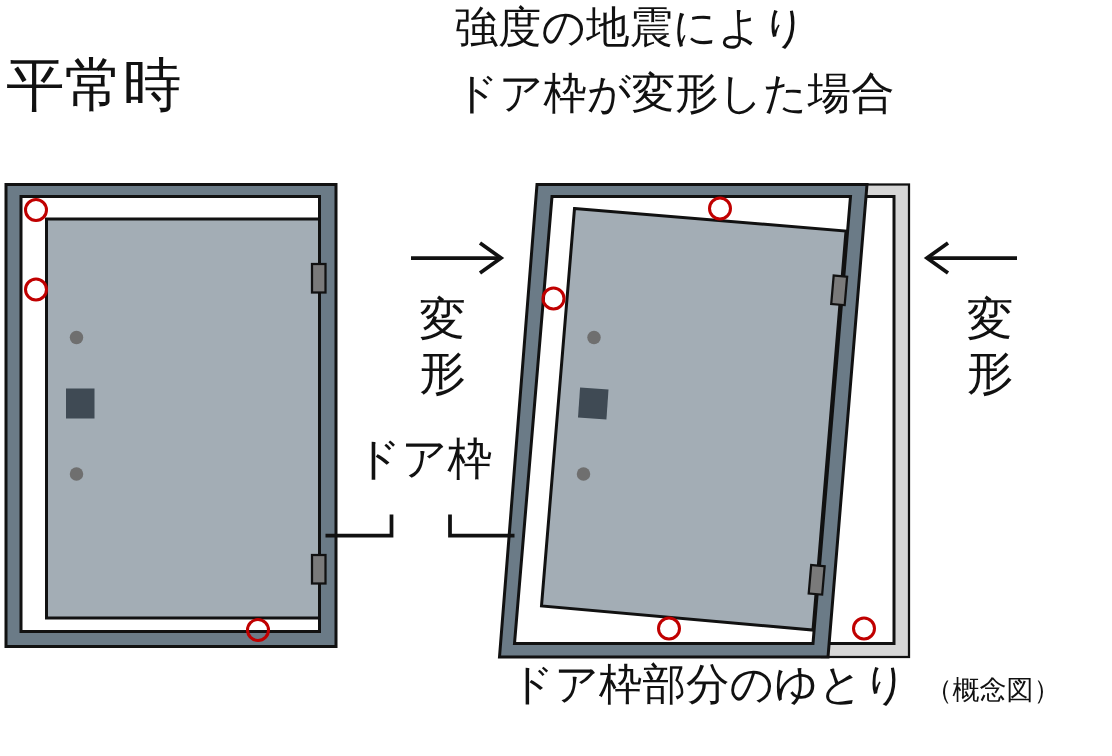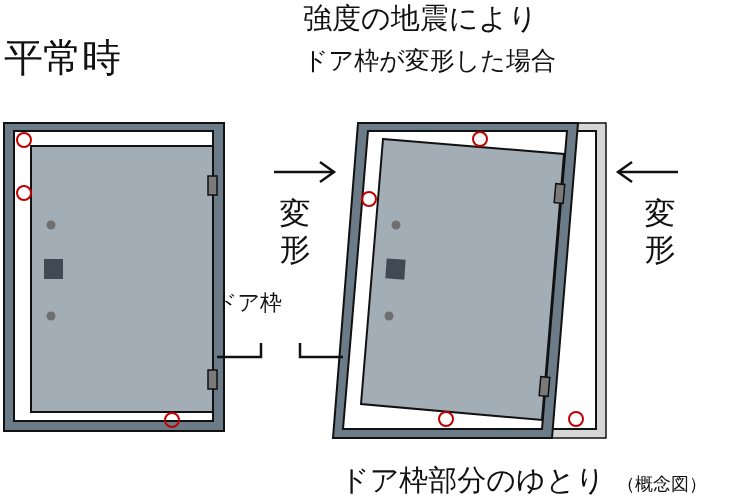--- a/index.html
+++ b/index.html
@@ -1,26 +1,26 @@
 <!DOCTYPE html>
 <html><head>
 <meta charset="utf-8">
 <style>
   html, body { margin: 0; padding: 0; background: #ffffff; }
   body { width: 741px; height: 504px; position: relative; overflow: hidden;
          font-family: "DejaVu Serif", "Liberation Serif", serif; color: #111; }
   .lbl { position: absolute; white-space: nowrap; line-height: 1; color: #111; }
   #title-normal { left: 4px; top: 38px; font-size: 39px; }
   #title-quake-1 { left: 303px; top: 4px; font-size: 29px; }
-  #title-quake-2 { left: 303px; top: 48px; font-size: 25px; }
+  #title-quake-2 { left: 303px; top: 48px; font-size: 29px; }
   .vert { position: absolute; font-size: 31px; line-height: 36px; width: 34px; text-align: center; }
   #deform-left { left: 278px; top: 195px; }
   #deform-right { left: 643px; top: 195px; }
-  #frame-label { left: 215px; top: 292px; font-size: 22px; }
-  #caption { left: 340px; top: 466px; font-size: 29px; text-align: center; }
+  #frame-label { left: 237px; top: 292px; font-size: 30px; }
+  #caption { left: 340px; top: 442px; font-size: 29px; text-align: center; }
   #caption-note { font-size: 18px; margin-left: 12px; }
   svg { position: absolute; left: 0; top: 0; }
 </style>
 </head>
 <body>
 
 <svg width="741" height="504" viewBox="0 0 741 504">
 
   <g>
     <rect x="4" y="123" width="220" height="308" fill="#6b7b87" stroke="#111" stroke-width="2"></rect>

